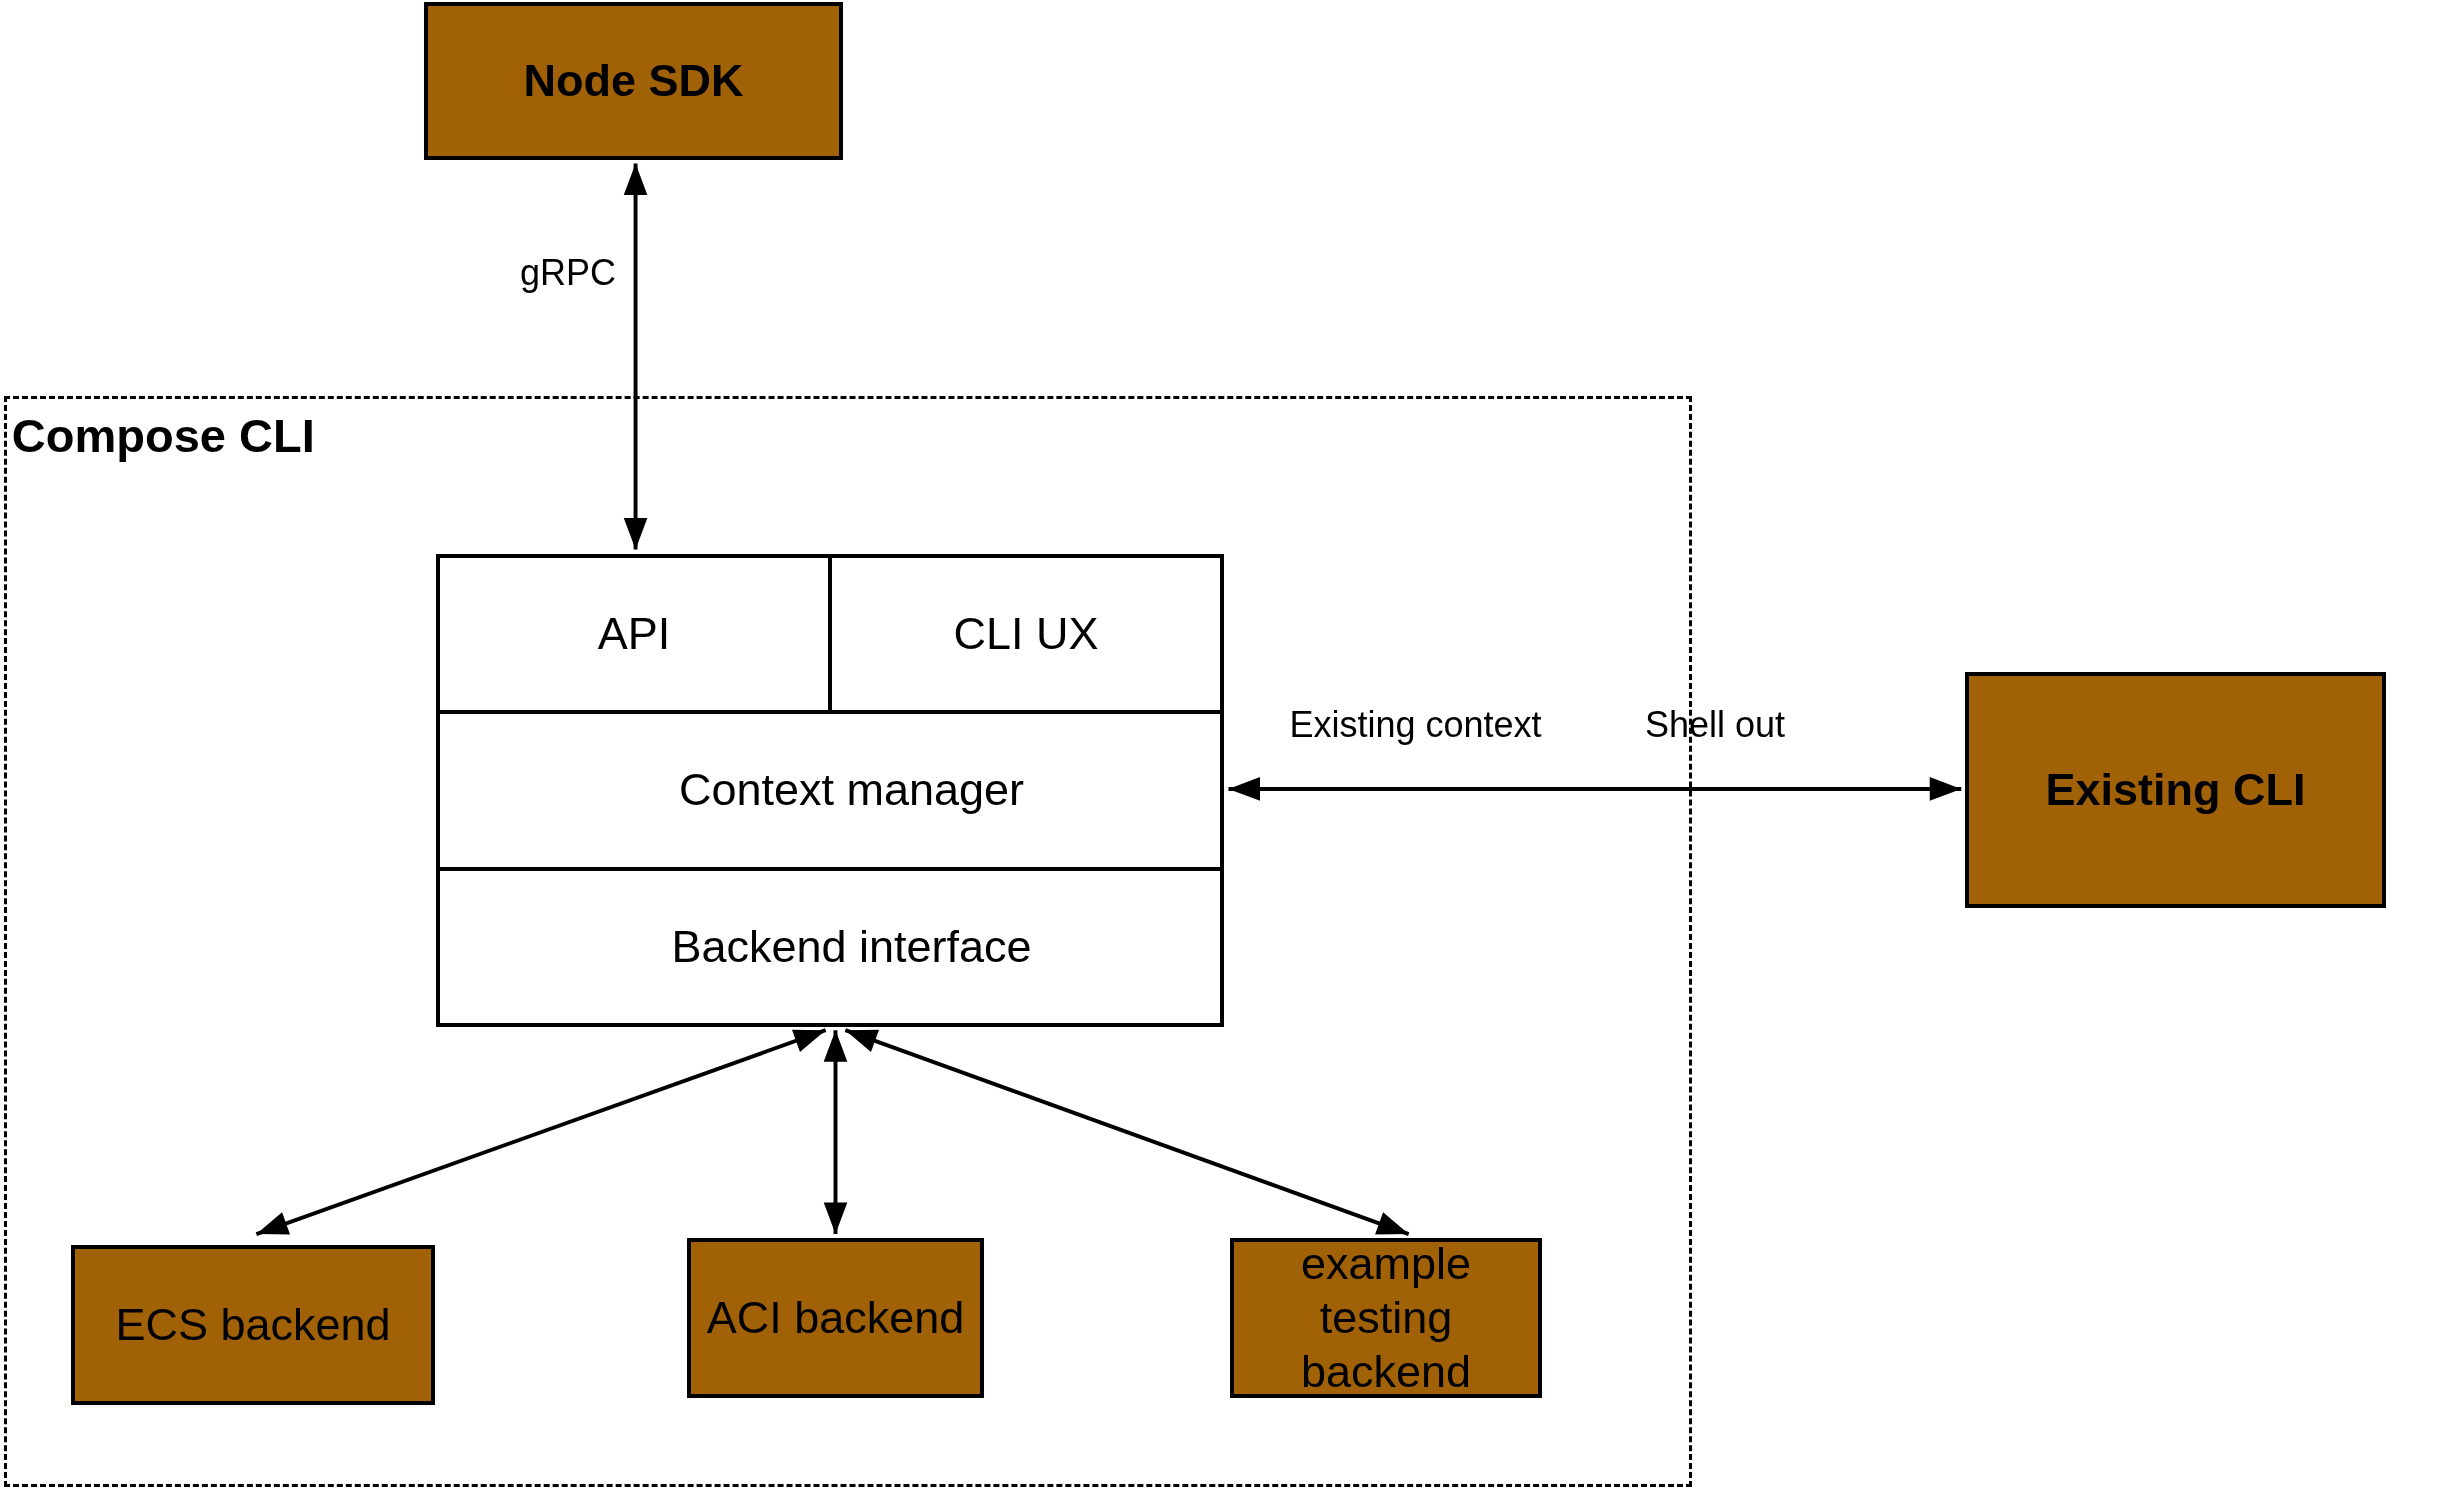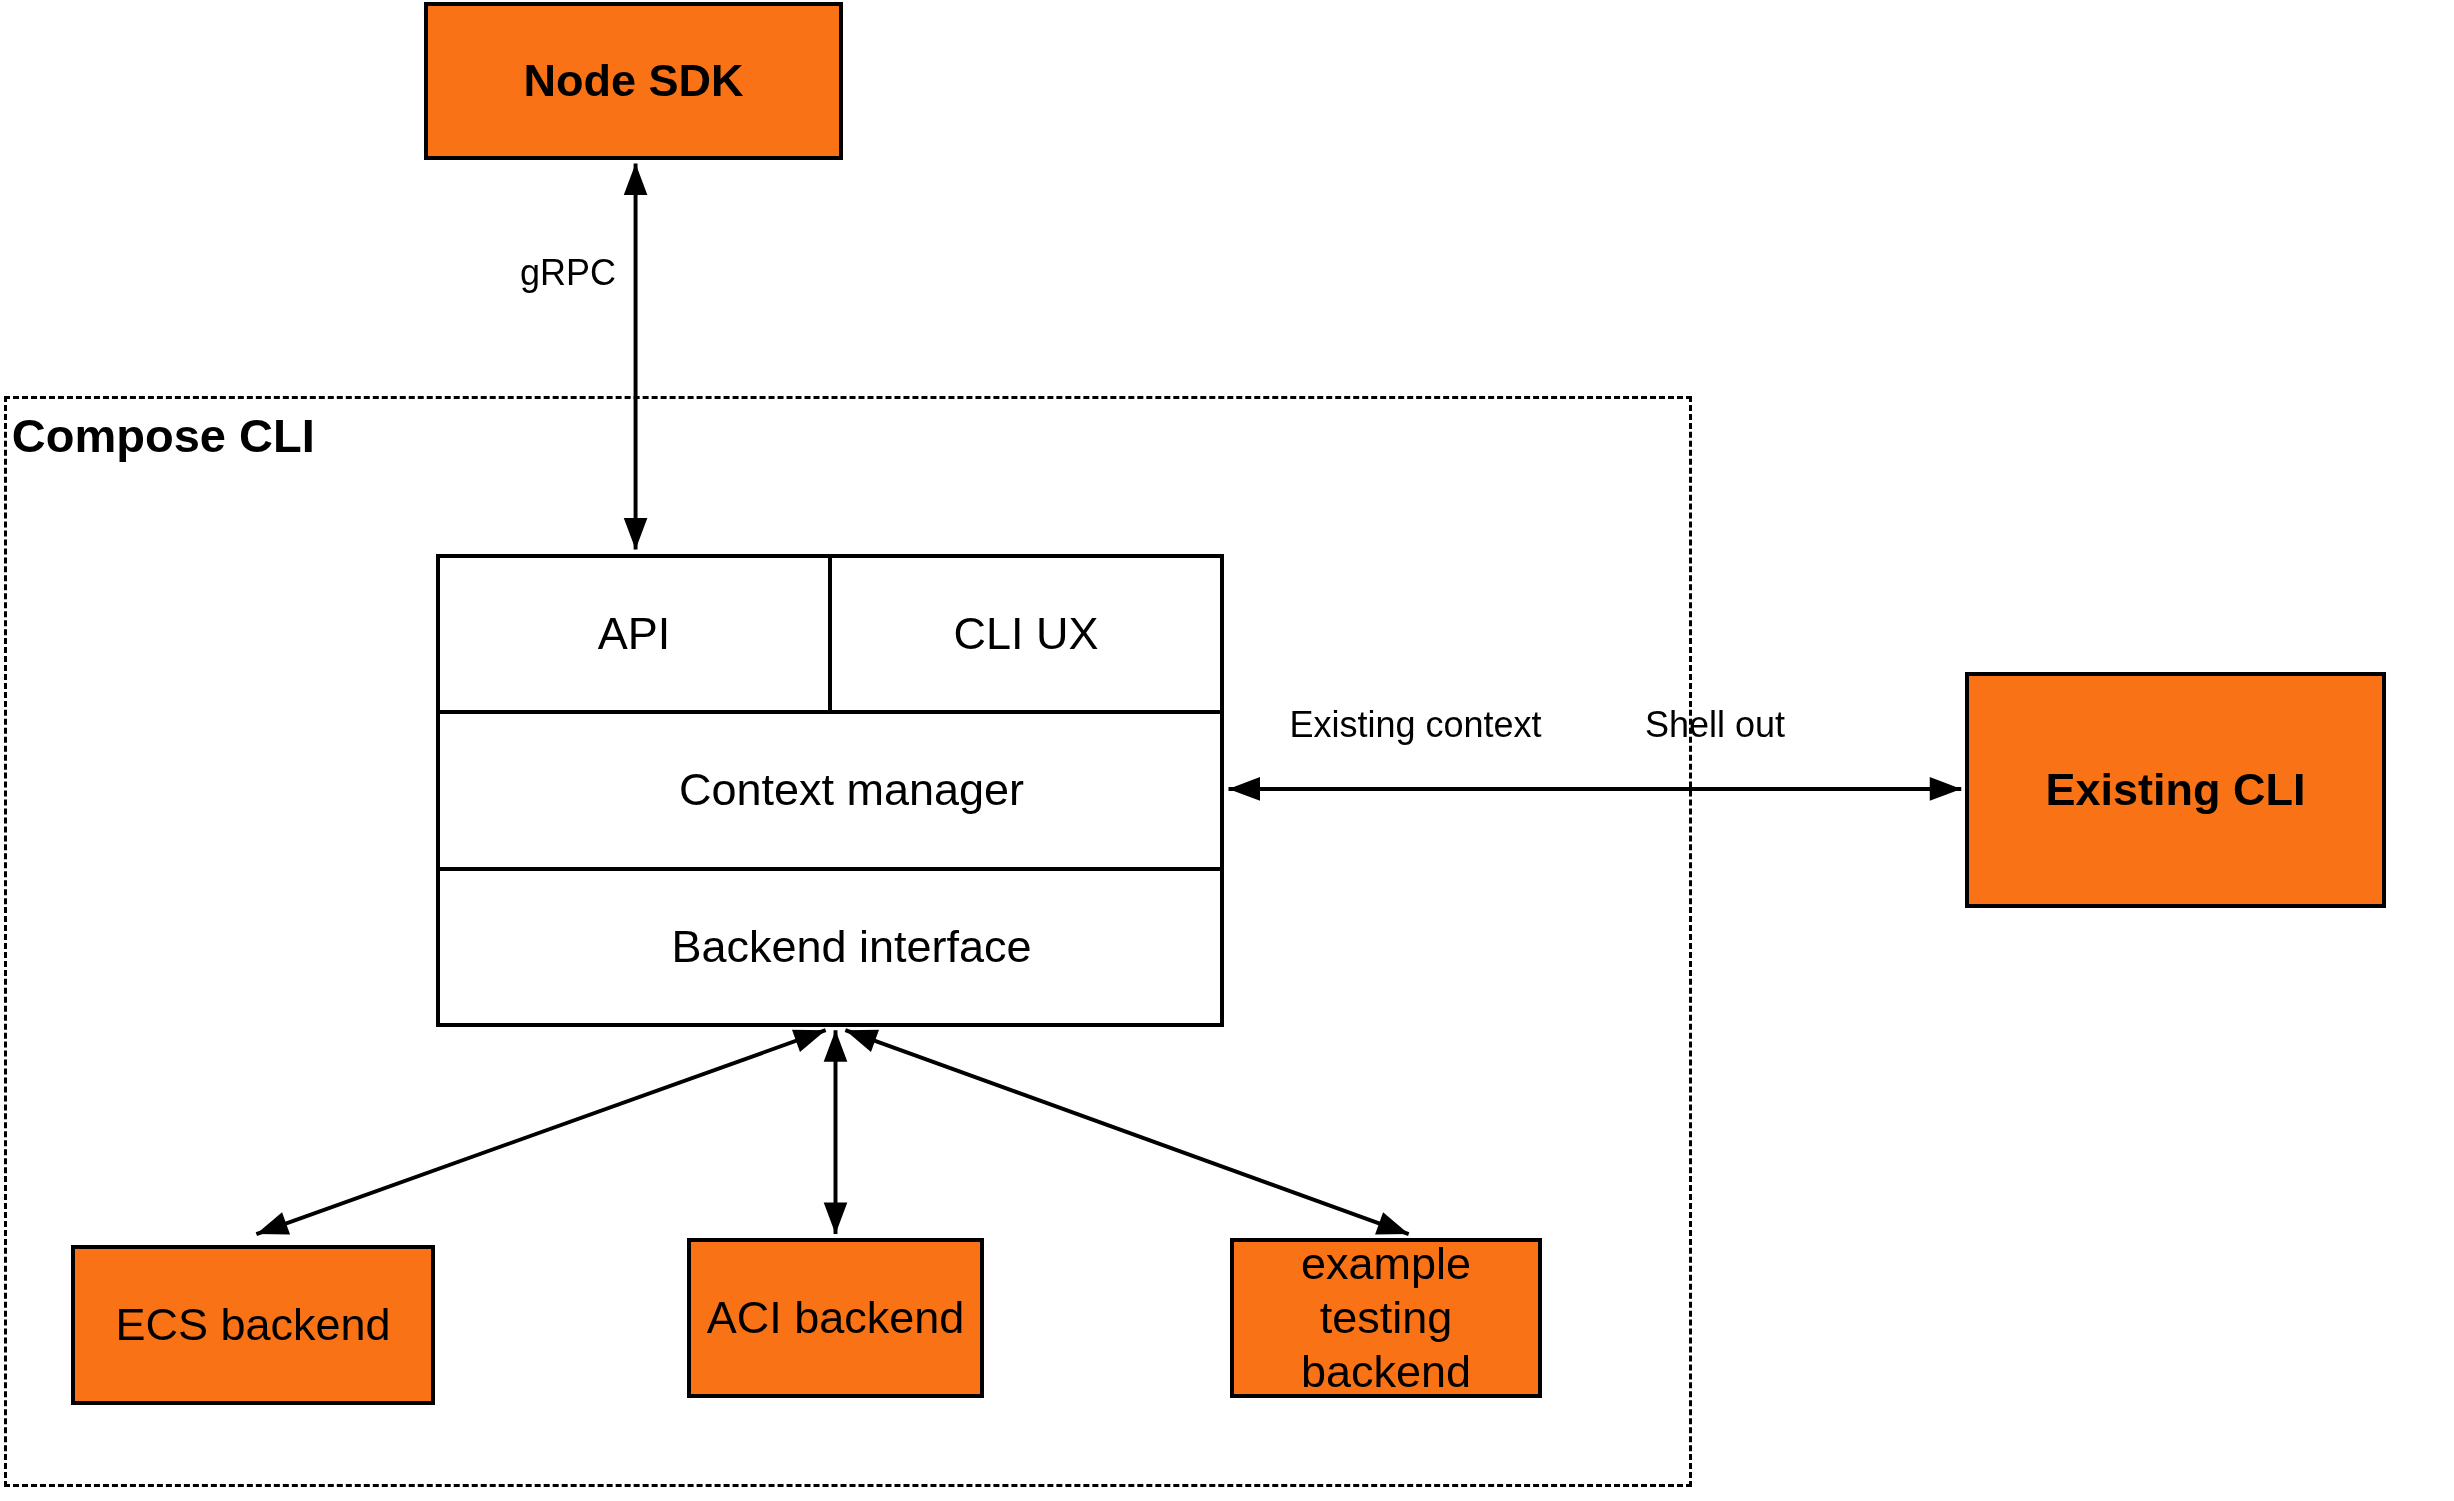--- a/index.html
+++ b/index.html
@@ -12,21 +12,21 @@
     width: 2455px;
     height: 1501px;
     background: #ffffff;
     font-family: "Liberation Sans", sans-serif;
     color: #000000;
     overflow: hidden;
   }
   .box {
     position: absolute;
     box-sizing: border-box;
-    background: #f97316;
+    background: #a16207;
     border: 4.9px solid #000000;
     display: flex;
     align-items: center;
     justify-content: center;
     text-align: center;
     font-size: 45px;
     line-height: 1.2;
   }
   .bold { font-weight: bold; }
 

